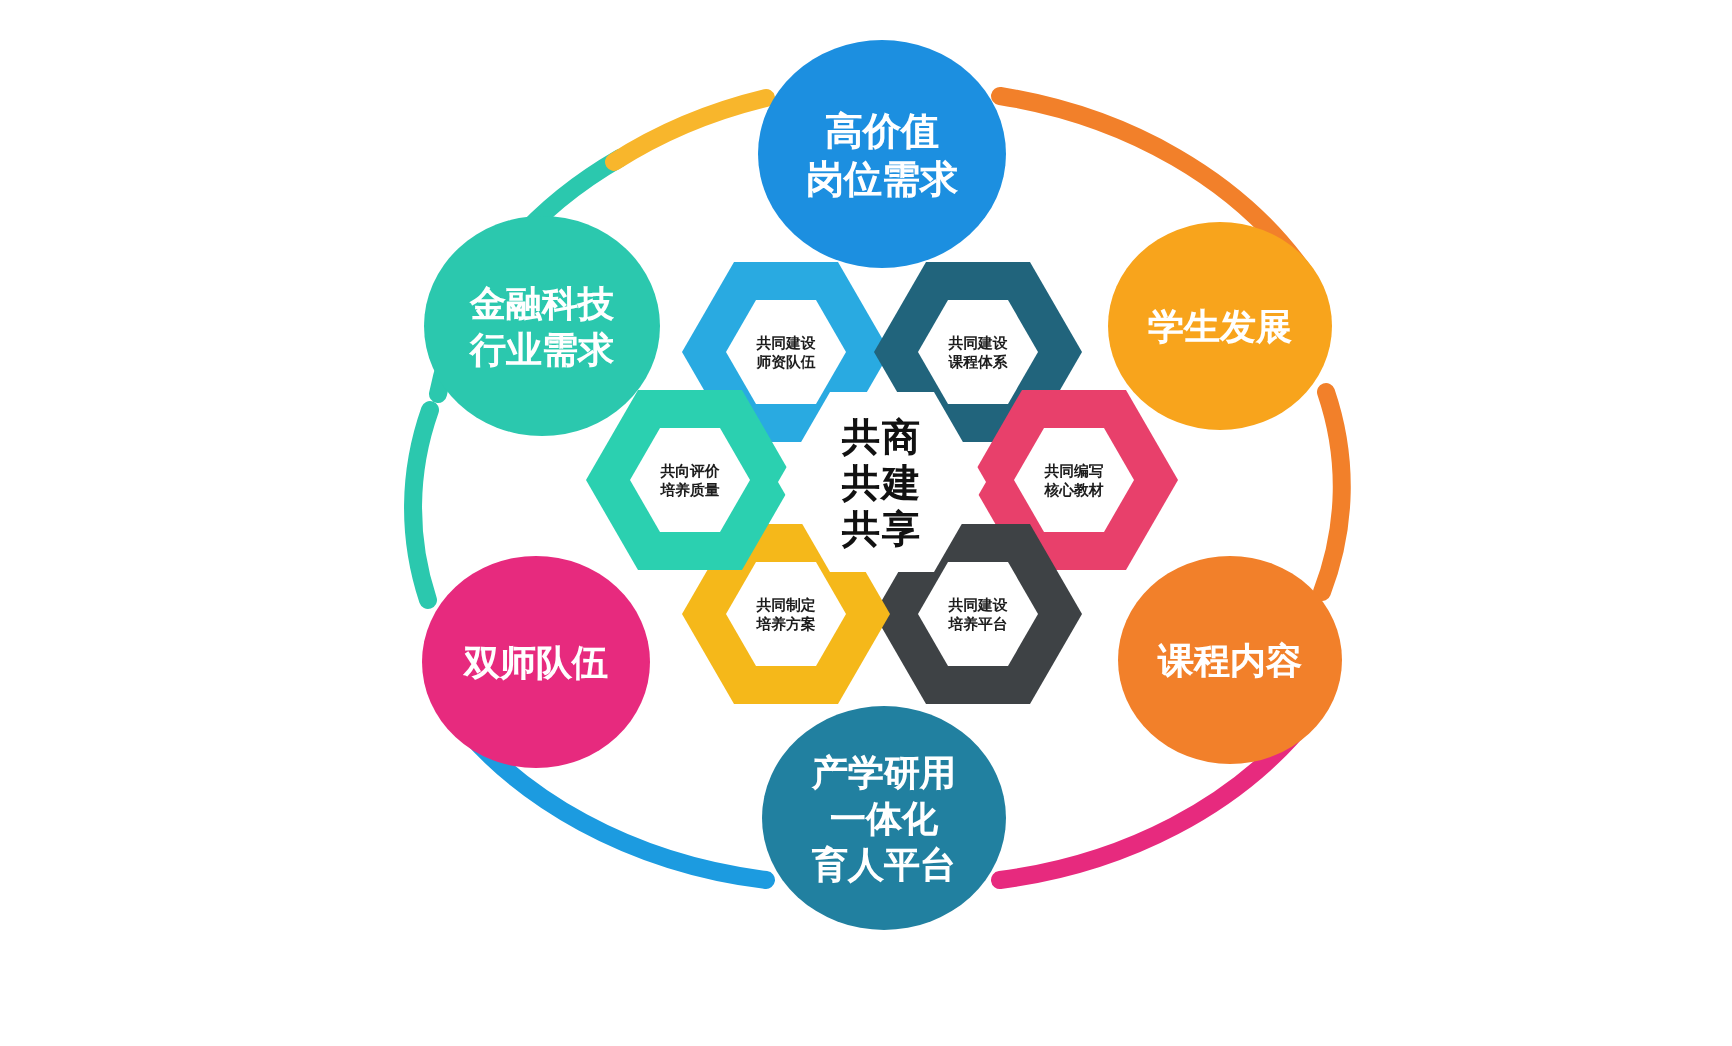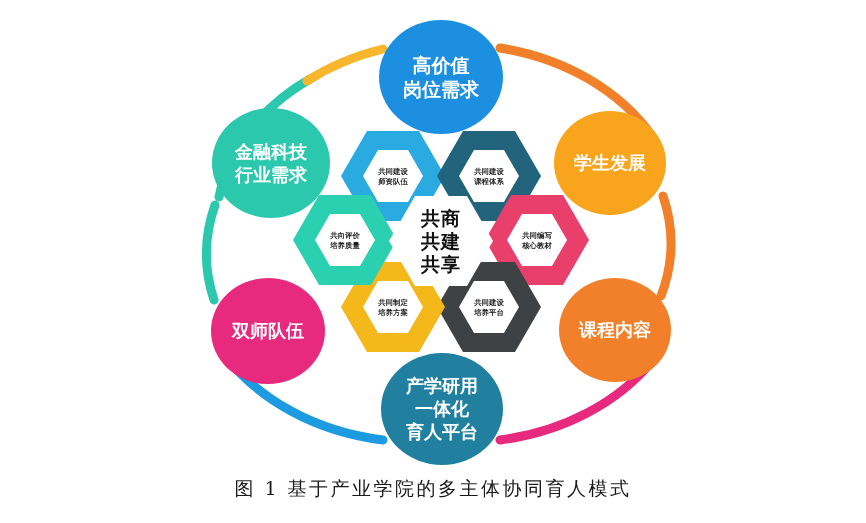--- a/index.html
+++ b/index.html
@@ -143,14 +143,13 @@
         </g>
         <g>
           <ellipse cx="271" cy="163" rx="59" ry="55" fill="#2BC8AE"></ellipse>
           <text x="271" y="157.98" class="outer-label" font-size="18">金融科技</text>
           <text x="271" y="180.98" class="outer-label" font-size="18">行业需求</text>
         </g>
       </g>
 
   </svg>
 
-  <div class="caption">图 1  基于产业学院的多主体协同育人模式</div>
 </div>
 
 </body></html>

